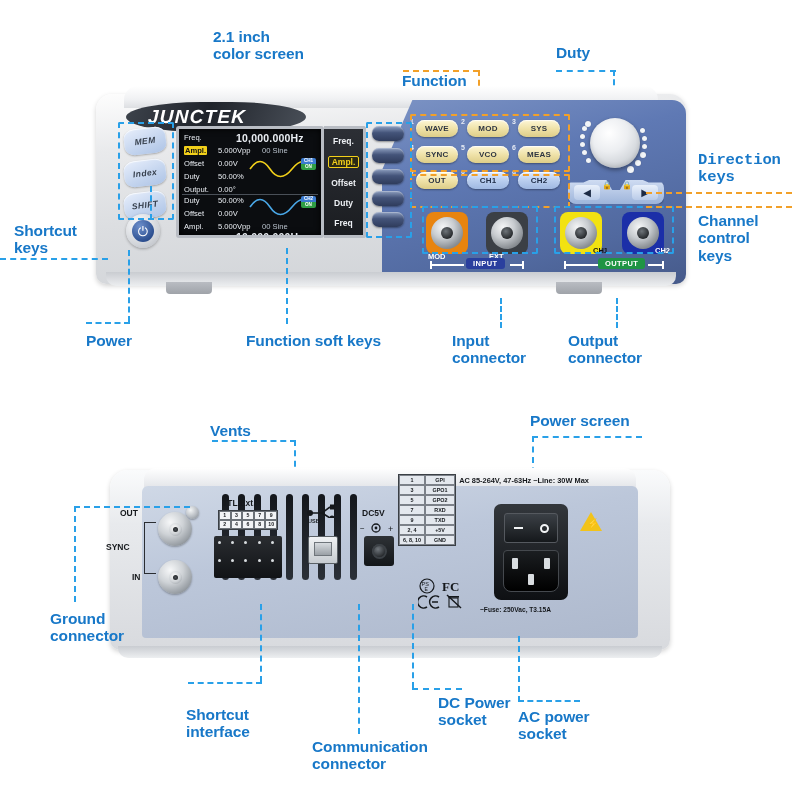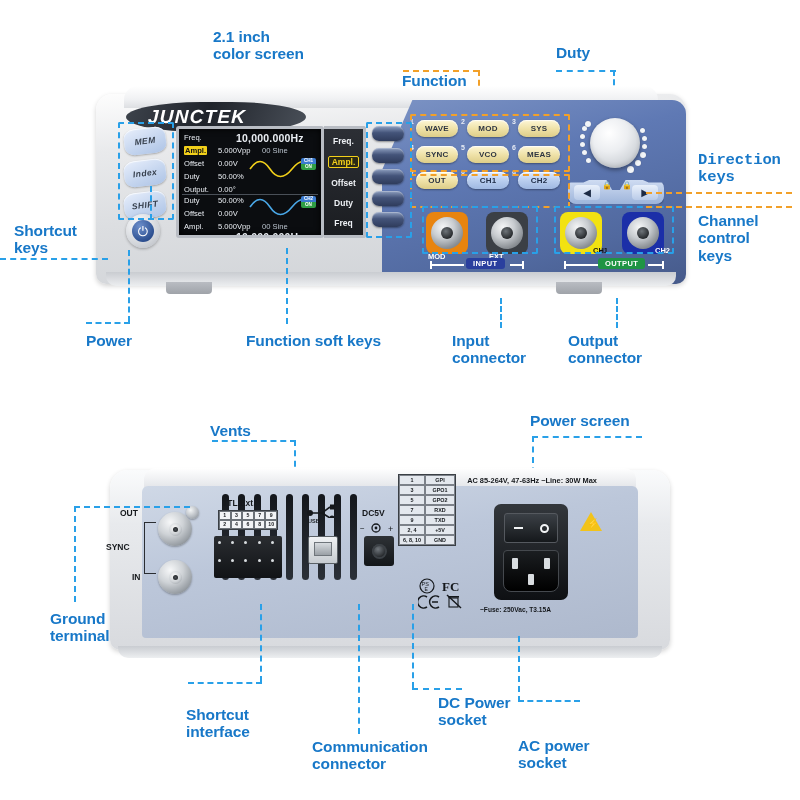--- a/index.html
+++ b/index.html
@@ -698,21 +698,21 @@
       <div class="pr">
           <div>2, 4</div>
           <div>+5V</div>
         </div>
       <div class="pr">
           <div>6, 8, 10</div>
           <div>GND</div>
         </div>
     </div>
 
-    <div class="ac-spec" style="left:352px; top:16px; width:140px;">AC  85-264V, 47-63Hz
+    <div class="ac-spec" style="left:344px; top:16px; width:140px;">AC  85-264V, 47-63Hz
 ~Line: 30W Max</div>
     <div class="ac-inlet" style="left:384px; top:44px;">
       <div class="rocker">
         <div class="i"></div>
         <div class="o"></div>
       </div>
       <div class="iec">
         <div class="slot" style="left:8px; top:7px;"></div>
         <div class="slot" style="left:40px; top:7px;"></div>
         <div class="slot" style="left:24px; top:23px;"></div>
@@ -739,36 +739,36 @@
         <rect x="3" y="4" width="9" height="9" fill="none" stroke="#15181c" stroke-width="1.1"></rect>
         <rect x="2" y="2" width="11" height="1.6" fill="#15181c"></rect>
         <path d="M1 1 L15 14" stroke="#15181c" stroke-width="1.4"></path>
       </svg>
     </div>
 
     <div class="warn-tri" style="left:470px; top:52px;"></div>
   </div>
 
   <div class="callout" style="left:50px; top:610px;">Ground
-terminal</div>
+connector</div>
   <div class="leader h" style="left:74px; top:506px; width:116px;"></div>
   <div class="leader v" style="left:74px; top:506px; height:96px;"></div>
 
   <div class="callout" style="left:186px; top:706px;">Shortcut
 interface</div>
   <div class="leader v" style="left:260px; top:604px; height:78px;"></div>
   <div class="leader h" style="left:188px; top:682px; width:74px;"></div>
 
   <div class="callout" style="left:312px; top:738px;">Communication
 connector</div>
   <div class="leader v" style="left:358px; top:604px; height:130px;"></div>
 
   <div class="callout" style="left:438px; top:694px;">DC Power
 socket</div>
   <div class="leader v" style="left:412px; top:604px; height:84px;"></div>
   <div class="leader h" style="left:412px; top:688px; width:50px;"></div>
 
-  <div class="callout" style="left:518px; top:708px;margin-top:29px;">AC power
+  <div class="callout" style="left:518px; top:708px;">AC power
 socket</div>
   <div class="leader v" style="left:518px; top:636px; height:66px;"></div>
   <div class="leader h" style="left:518px; top:700px; width:62px;"></div>
 
 </div>
 
 </body></html>

